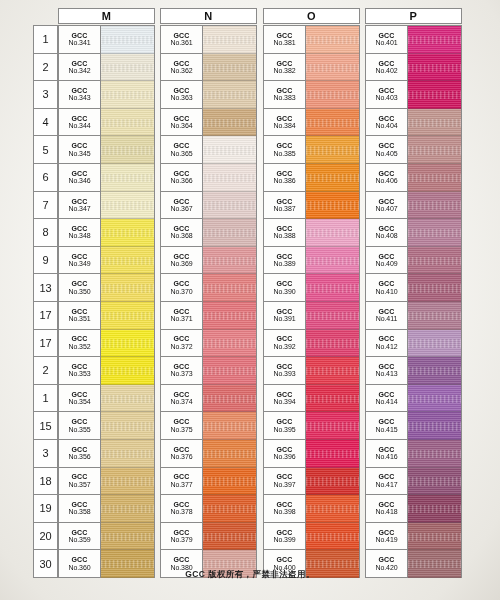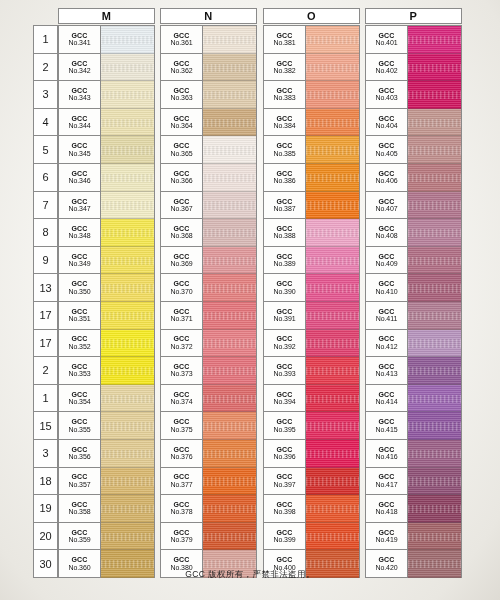--- a/index.html
+++ b/index.html
@@ -163,21 +163,21 @@
   }
 
   #footer {
     position: absolute;
     left: 0;
     right: 0;
     top: 569px;
     text-align: center;
     font-size: 8.5px;
     color: #232323;
-    font-weight: normal;
+    font-weight: bold;
     letter-spacing: 0.4px;
   }
 </style>
 </head>
 <body>
 
 <div id="card">
   <div id="sheet">
 
     <div id="numbers">

